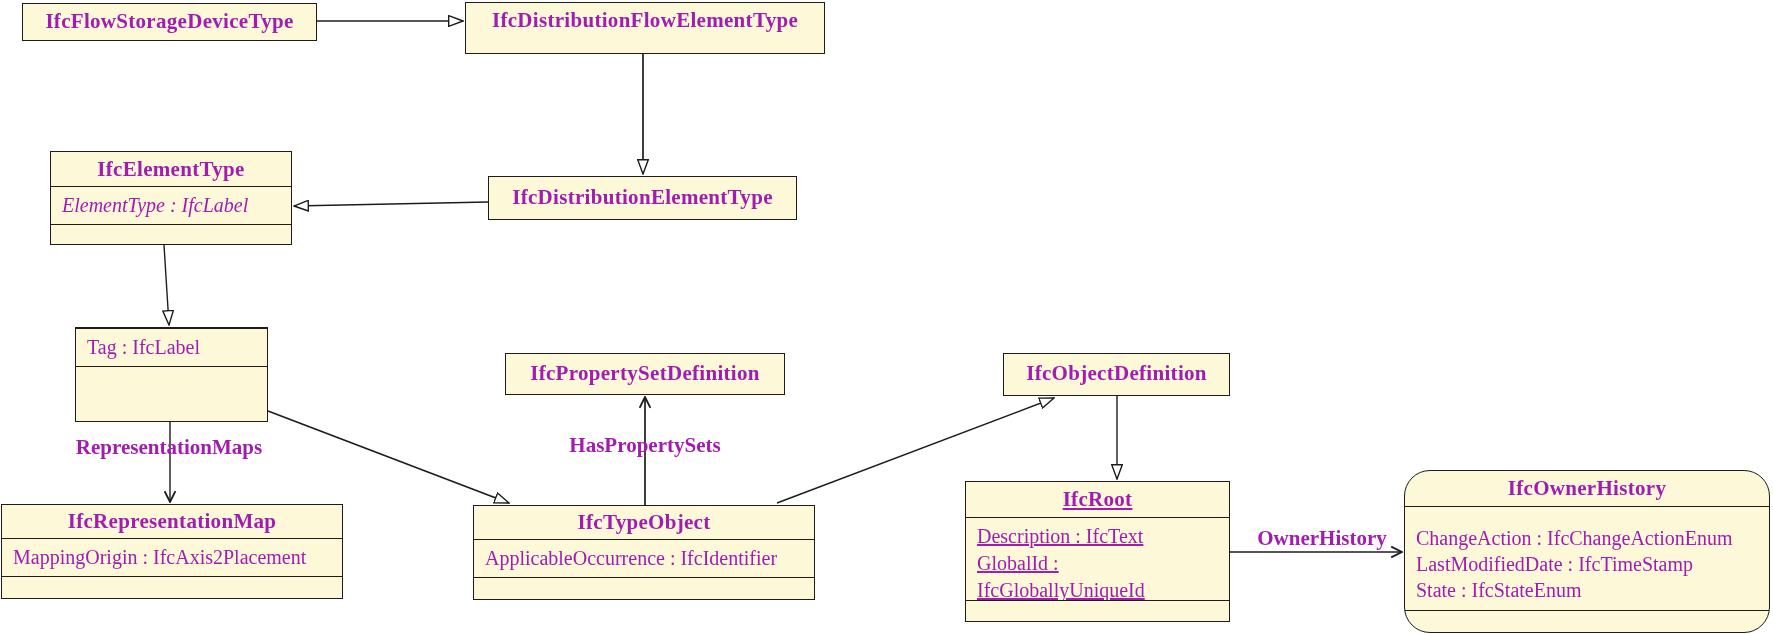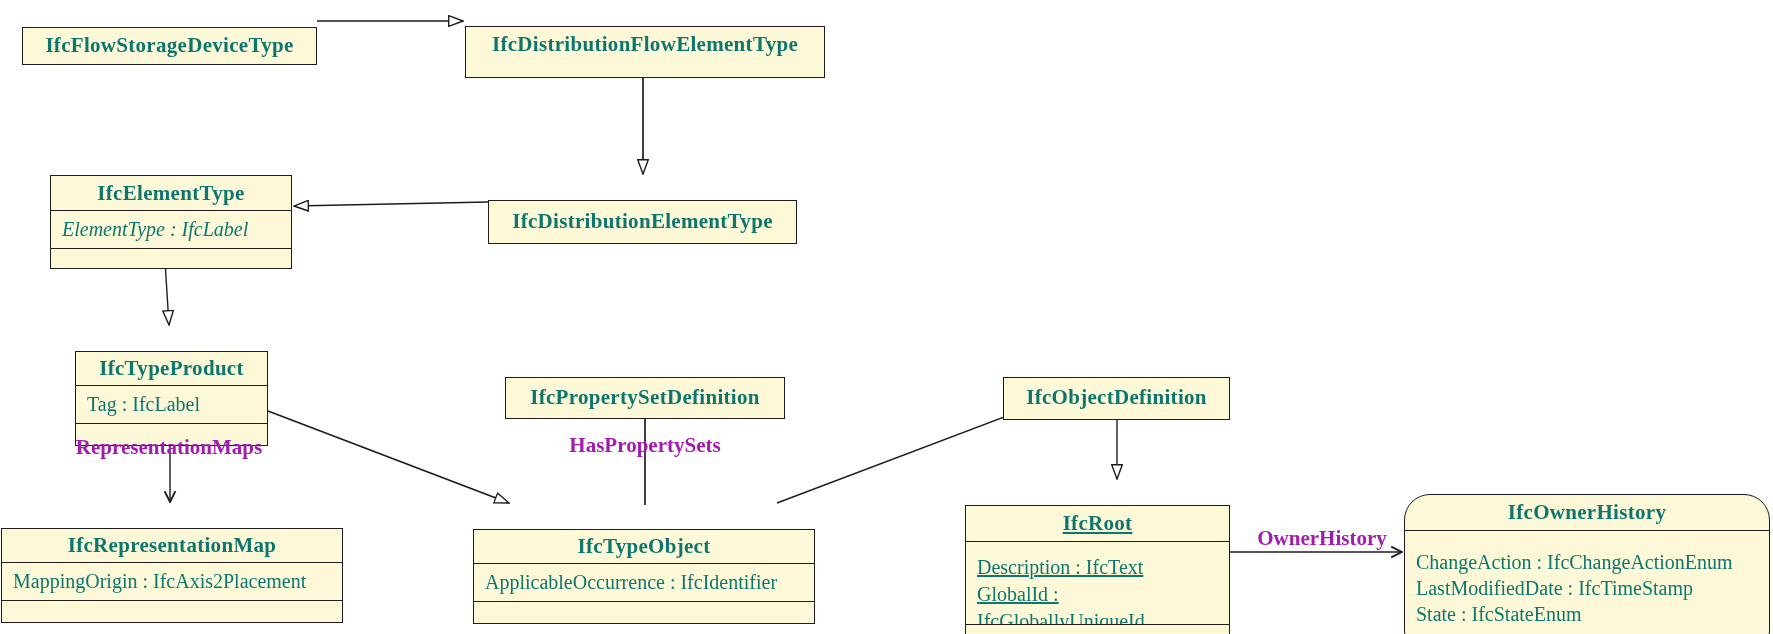--- a/index.html
+++ b/index.html
@@ -7,22 +7,21 @@
     width:1773px;height:634px;position:relative;overflow:hidden;
     background:#ffffff;
     font-family:"Liberation Serif","DejaVu Serif",serif;
   }
   #edges{position:absolute;left:0;top:0;width:1773px;height:634px;z-index:0;}
   .uml-class{
     position:absolute;z-index:1;
     background:#FCF8D8;
     border:1.5px solid #1c1c1c;
     box-sizing:border-box;
-    color:#0f766e;
-    margin-top:24px;
+    color:#a21caf;
   }
   .uml-title{
     font-weight:bold;font-size:21px;text-align:center;
     letter-spacing:0.3px;
     overflow:hidden;white-space:nowrap;
   }
   .uml-attrs{
     border-top:1.5px solid #1c1c1c;
     font-size:20px;
     padding:0 0 0 11px;
@@ -84,21 +83,20 @@
     <div>ElementType : IfcLabel</div>
   </div>
   <div class="uml-empty" style="height:19px;"></div>
 </div>
 
 <div class="uml-class" style="left:488px;top:176px;width:309px;height:44px;">
   <div class="uml-title" style="line-height:40px;">IfcDistributionElementType</div>
 </div>
 
 <div class="uml-class" style="left:75px;top:327px;width:193px;height:95px;">
-  <div class="uml-title" style="line-height:33px;height:33px;">IfcTypeProduct</div>
   <div class="uml-attrs" style="height:38px;line-height:36px;">
     <div>Tag : IfcLabel</div>
   </div>
   <div class="uml-empty" style="height:21px;"></div>
 </div>
 
 <div class="uml-class" style="left:1px;top:504px;width:342px;height:95px;">
   <div class="uml-title" style="line-height:33px;height:33px;">IfcRepresentationMap</div>
   <div class="uml-attrs" style="height:38px;line-height:36px;">
     <div>MappingOrigin : IfcAxis2Placement</div>
@@ -117,21 +115,21 @@
   </div>
   <div class="uml-empty" style="height:21px;"></div>
 </div>
 
 <div class="uml-class" style="left:1003px;top:353px;width:227px;height:43px;">
   <div class="uml-title" style="line-height:39px;">IfcObjectDefinition</div>
 </div>
 
 <div class="uml-class" style="left:965px;top:481px;width:265px;height:141px;text-decoration:underline;">
   <div class="uml-title" style="line-height:35px;height:35px;">IfcRoot</div>
-  <div class="uml-attrs" style="height:83px;line-height:27px;padding-top:12px;">
+  <div class="uml-attrs" style="height:83px;line-height:27px;padding-top:5px;">
     <div>Description : IfcText</div>
     <div>GlobalId : IfcGloballyUniqueId</div>
 
   </div>
   <div class="uml-empty" style="height:20px;"></div>
 </div>
 
 <div class="uml-class" style="left:1404px;top:470px;width:366px;height:163px;border-radius:26px;">
   <div class="uml-title" style="line-height:35px;height:35px;">IfcOwnerHistory</div>
   <div class="uml-attrs" style="height:104px;line-height:26px;padding-top:18px;">

